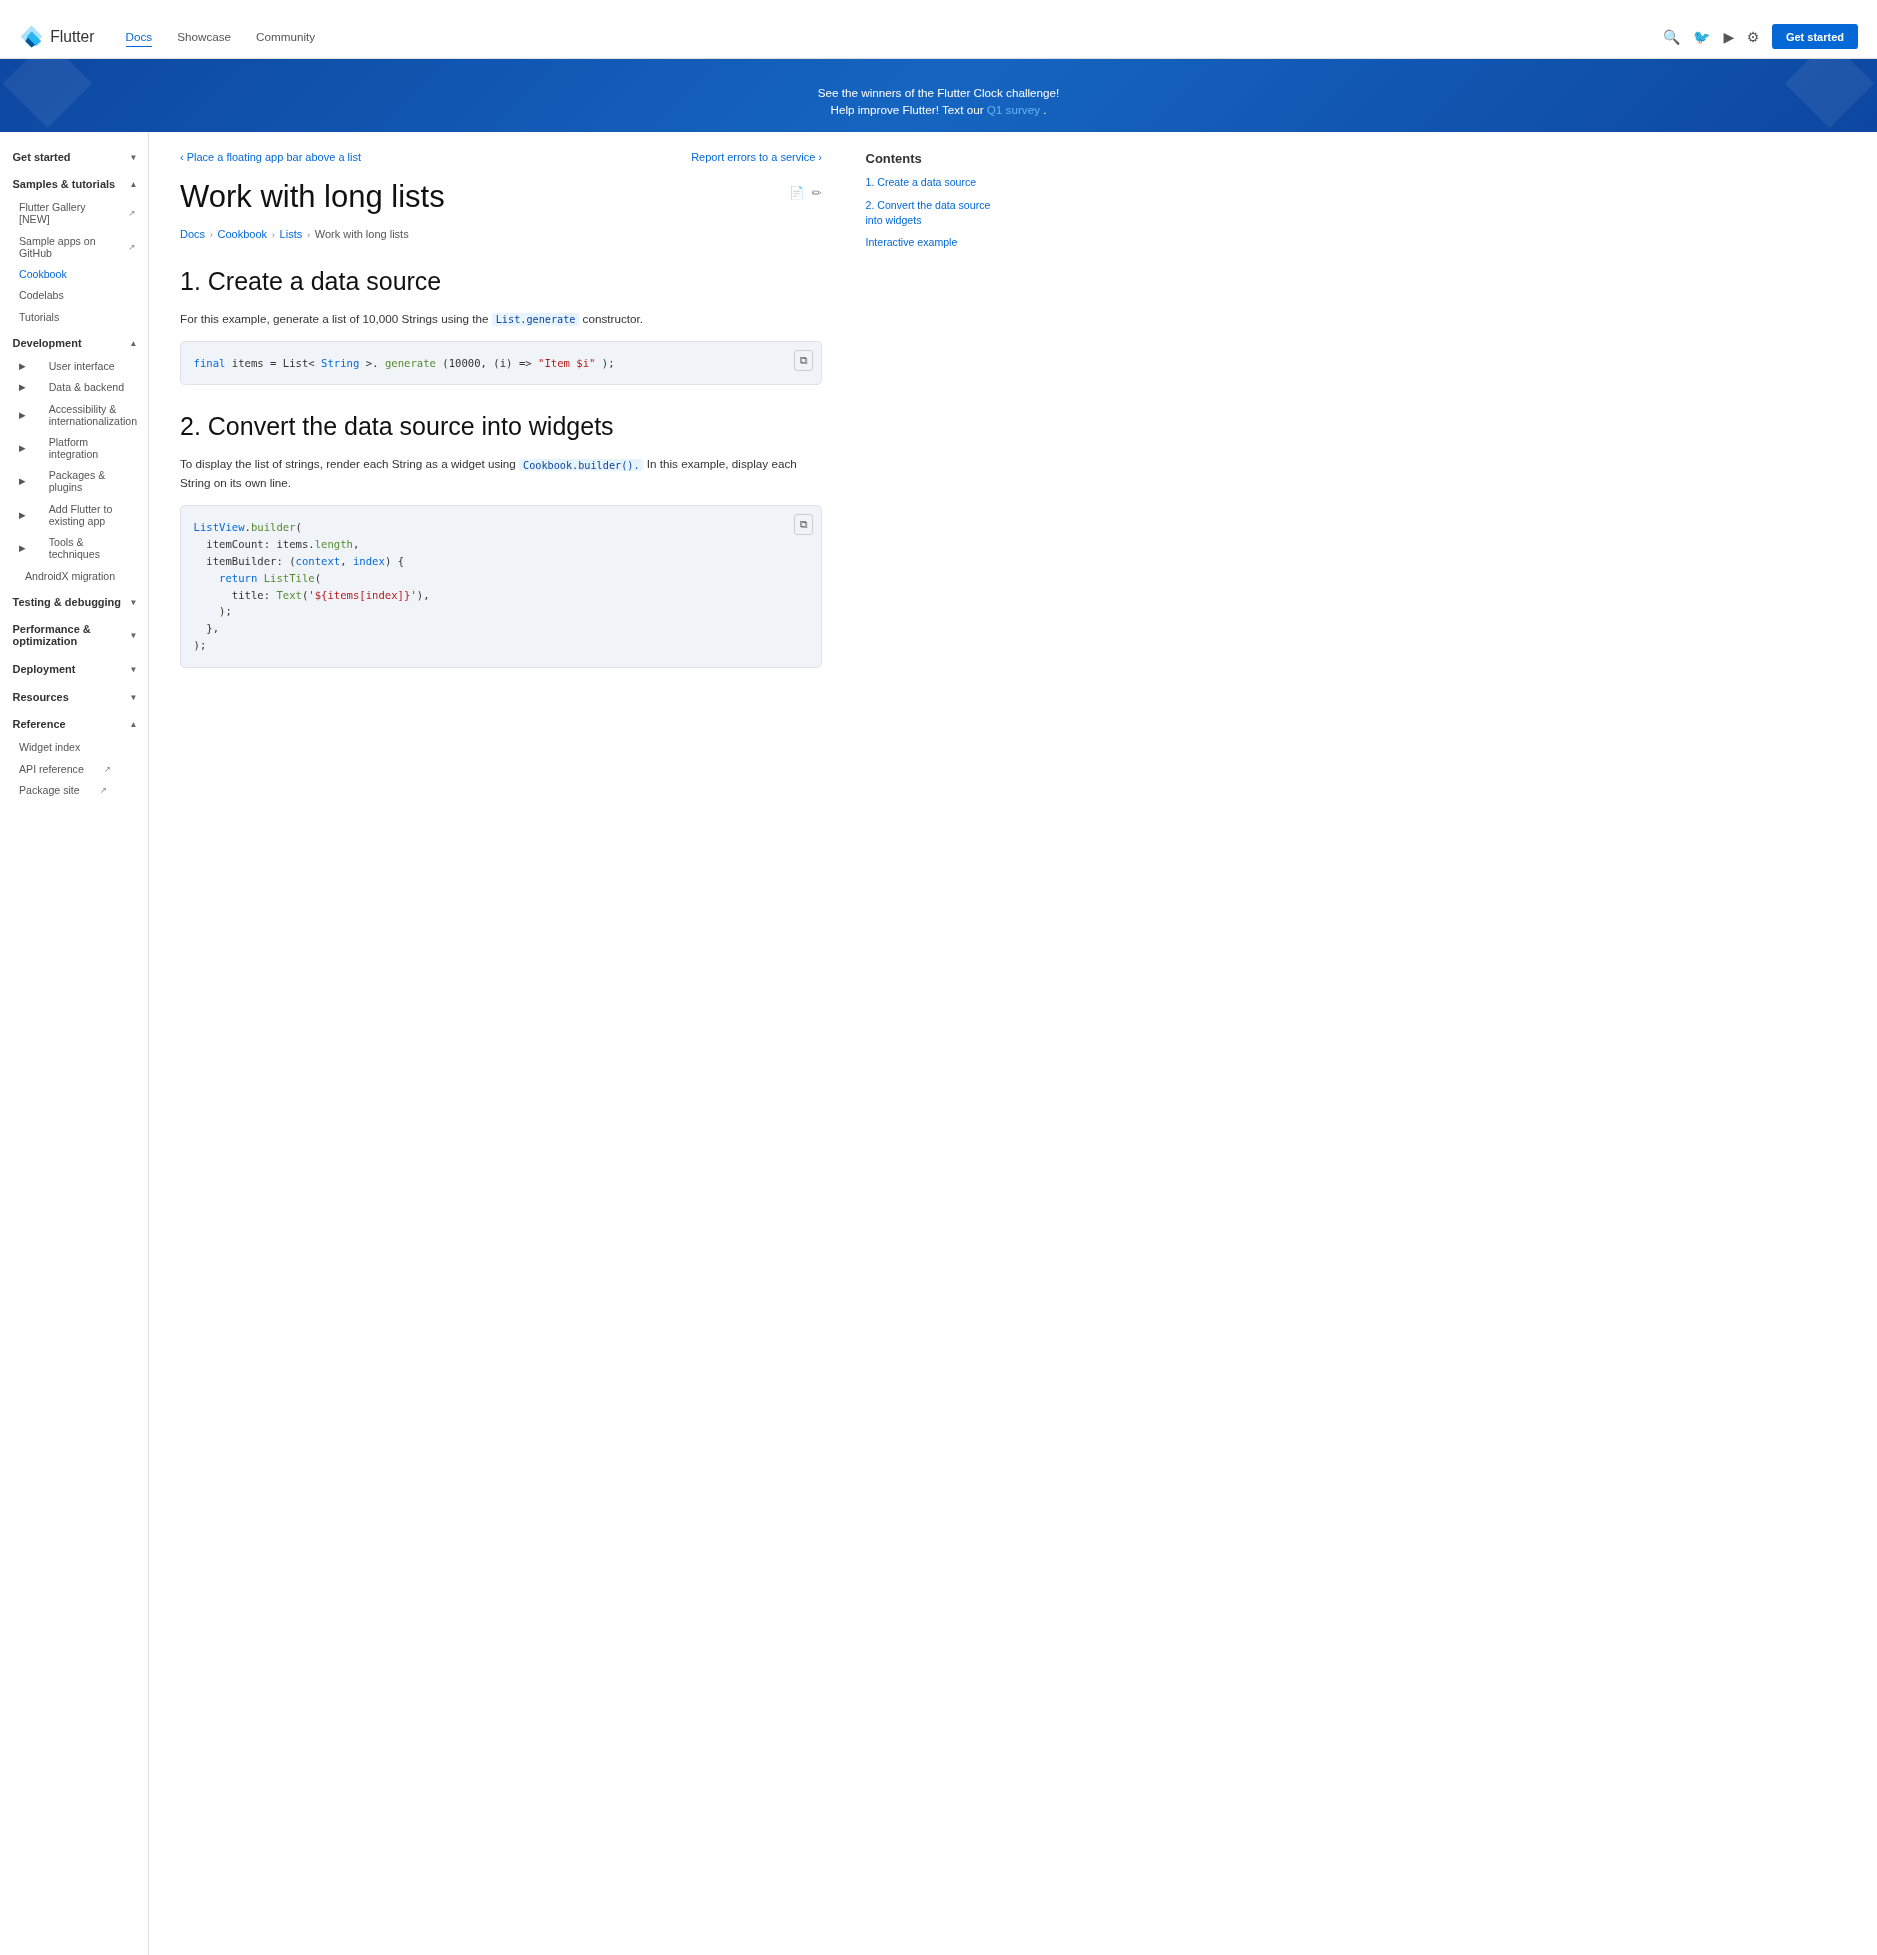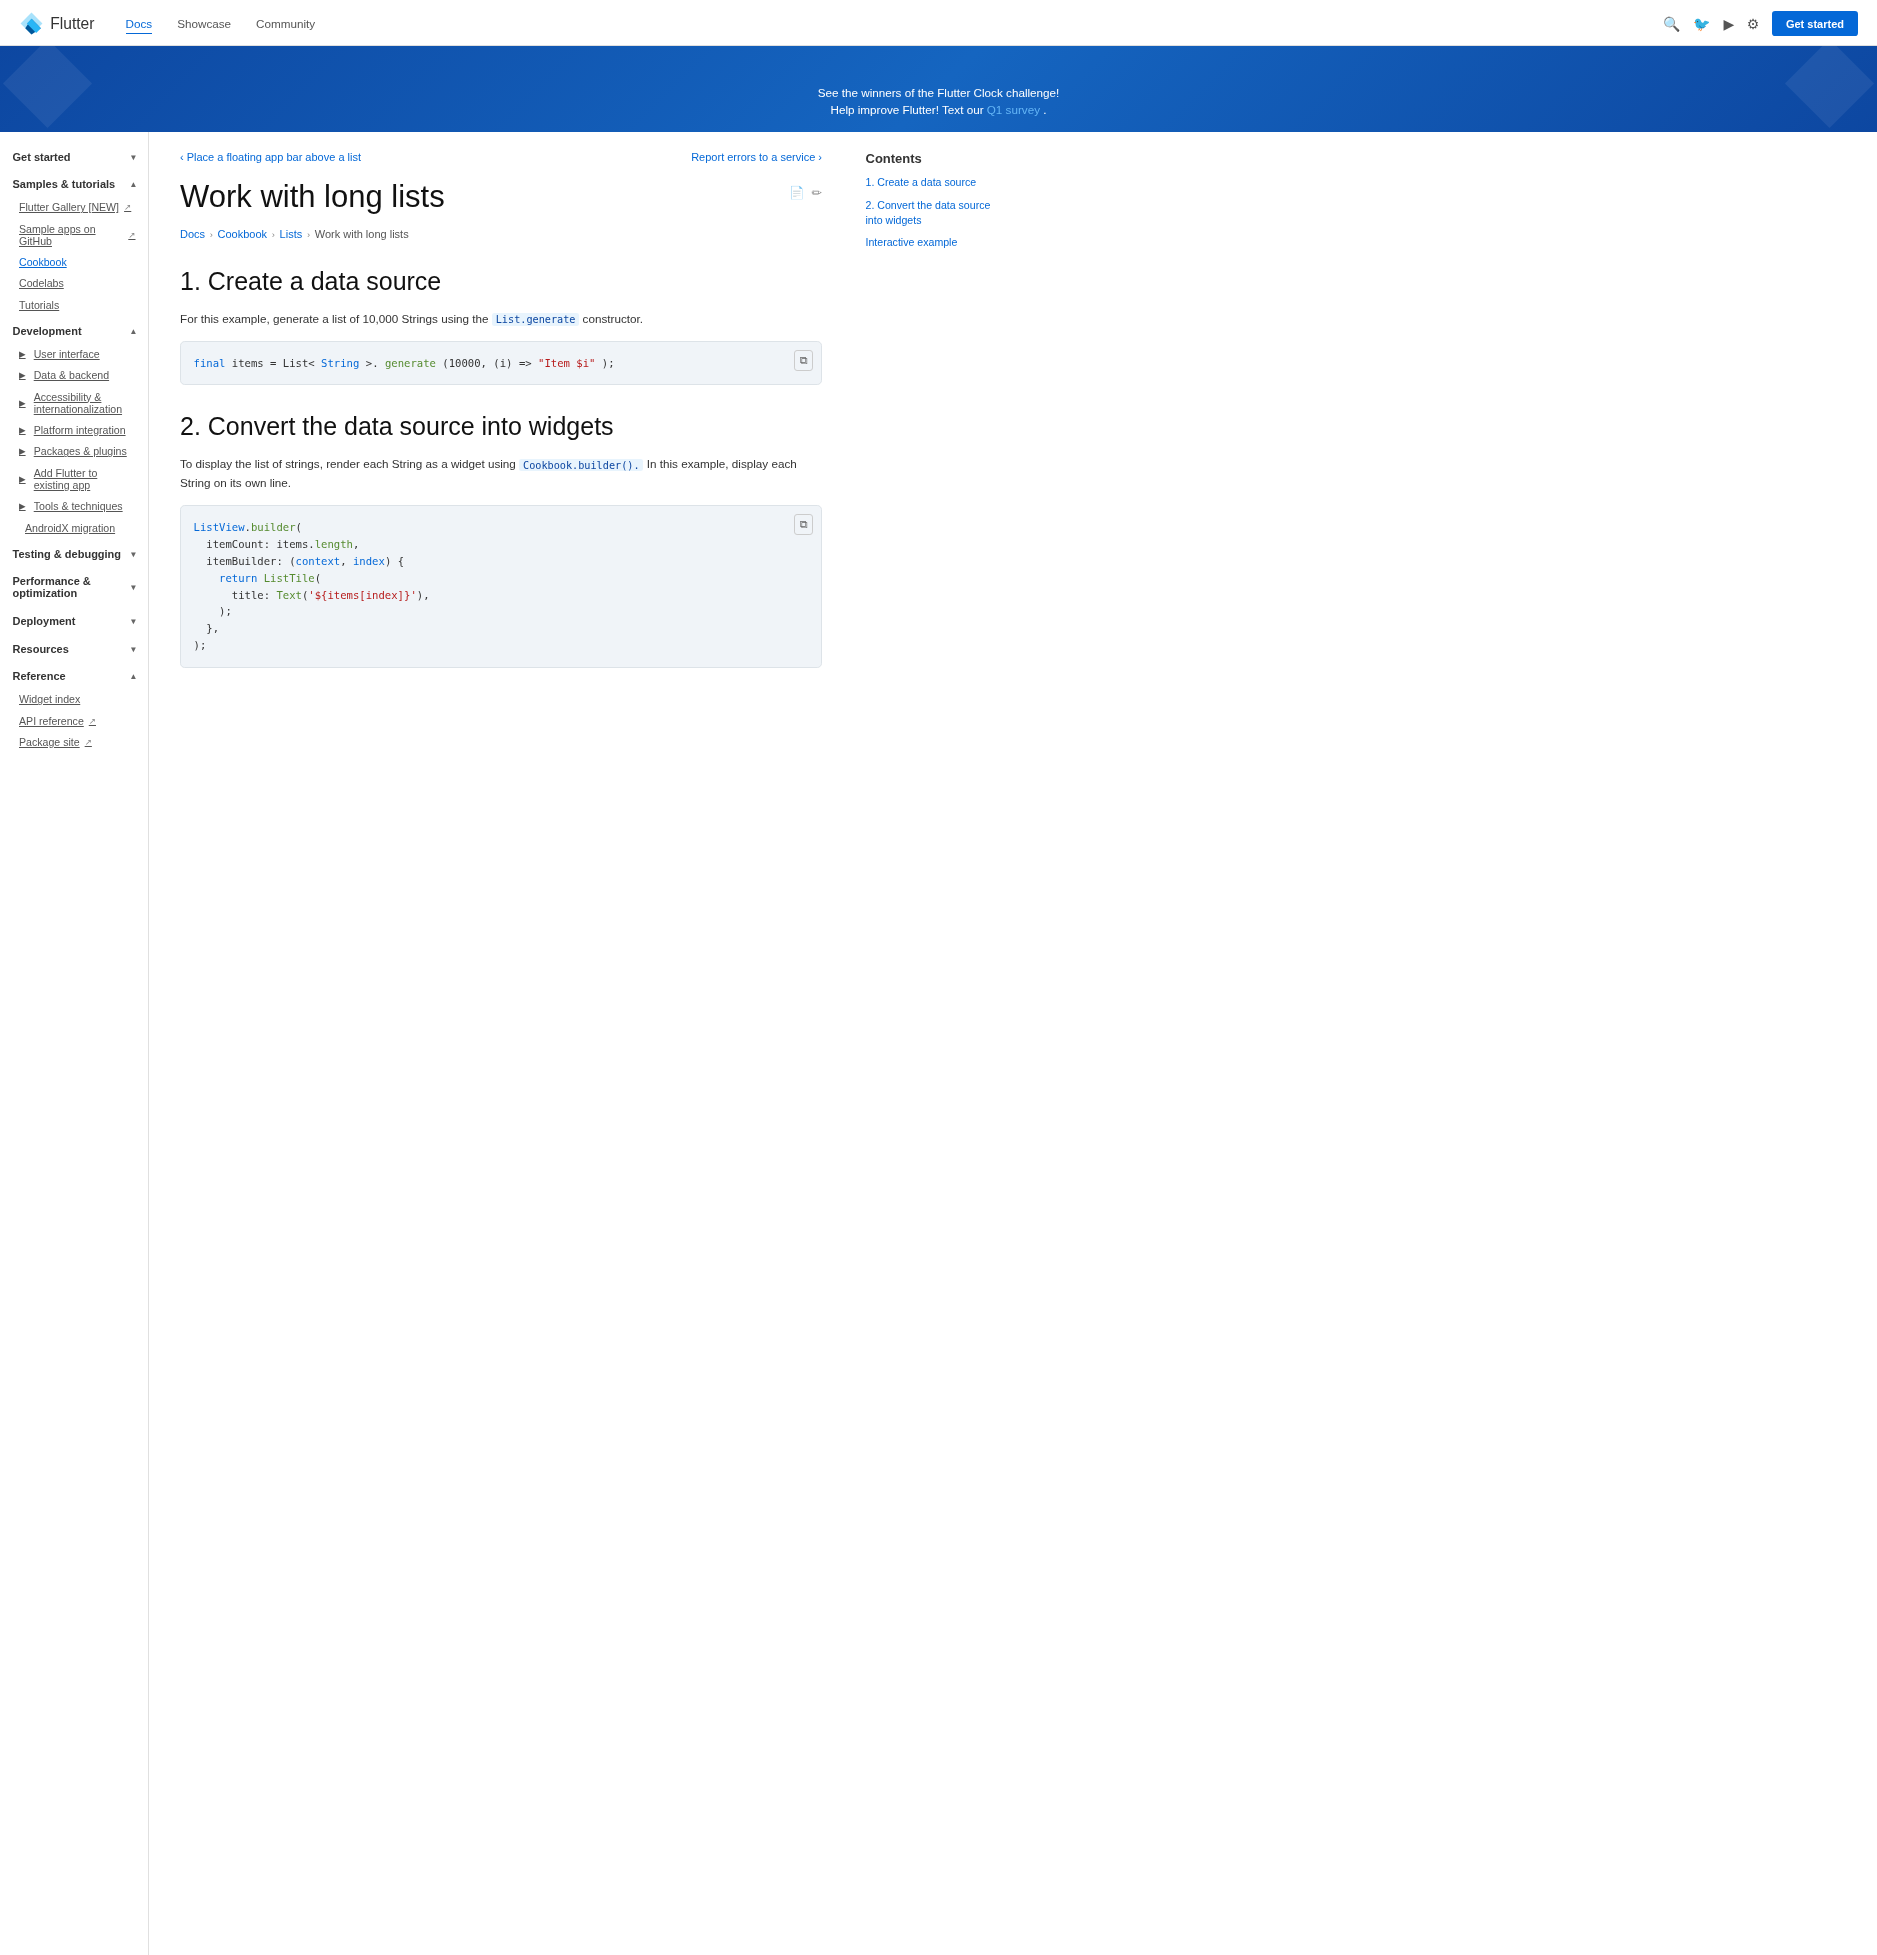--- a/index.html
+++ b/index.html
@@ -2,21 +2,21 @@
 <html style="font-size:12.5px"><head>
   <meta charset="utf-8">
   <style>
     * { box-sizing: border-box; margin: 0; padding: 0; }
     body { font-family: 'Segoe UI', Arial, sans-serif; font-size: 12.5px; color: #333; background: #fff; }
 
     
     .top-nav {
       display: flex; align-items: center; height: 44px;
       background: #fff; border-bottom: 0.8px solid #e0e0e0;
-      padding: 0 19px; position: sticky; top: 2px; z-index: 100;
+      padding: 0 19px; position: sticky; top: 15px; z-index: 100;
     }
     .top-nav .logo { display: flex; align-items: center; gap: 6.3px; text-decoration: none; color: #333; font-size: 15.6px; font-weight: 500; }
     .logo-icon { width: 25px; height: 25px; }
     .top-nav .nav-links { display: flex; align-items: center; gap: 25px; margin-left: 31px; }
     .nav-link { text-decoration: none; color: #555; font-size: 11.7px; padding: 3.1px 0; }
     .nav-link.active { color: #0468D7; border-bottom: 1.6px solid #0468D7; }
     .top-nav .nav-right { margin-left: auto; display: flex; align-items: center; gap: 12.5px; }
     .icon-btn { background: none; border: none; cursor: pointer; color: #555; font-size: 14px; display: flex; align-items: center; }
     .get-started-btn { background: #0468D7; color: #fff; border: none; border-radius: 3.1px; padding: 6.3px 14px; font-size: 11px; font-weight: 600; cursor: pointer; }
 
@@ -40,21 +40,21 @@
     }
     .sidebar-section { margin-bottom: 3.1px; }
     .sidebar-section-header {
       display: flex; align-items: center; justify-content: space-between;
       padding: 6.3px 12.5px; font-weight: 600; color: #333; cursor: pointer;
       font-size: 11px;
     }
     .chevron { font-size: 8.6px; color: #666; }
     .sidebar-item {
       padding: 4.7px 12.5px 4.7px 19px; cursor: pointer; color: #555;
-      font-size: 10.6px; display: flex; align-items: center; gap: 5px; text-decoration: underline;
+      font-size: 10.6px; display: flex; align-items: center; gap: 20px;
     }
     .sidebar-item.active { color: #0468D7; font-weight: 500; }
     .sidebar-item.indented { padding-left: 25px; }
     .ext-icon { font-size: 8.6px; color: #888; }
     .sidebar-arrow { font-size: 8.6px; color: #555; margin-right: 3.1px; }
 
     
     .content-area {
       flex: 1; display: flex; padding: 0;
     }

